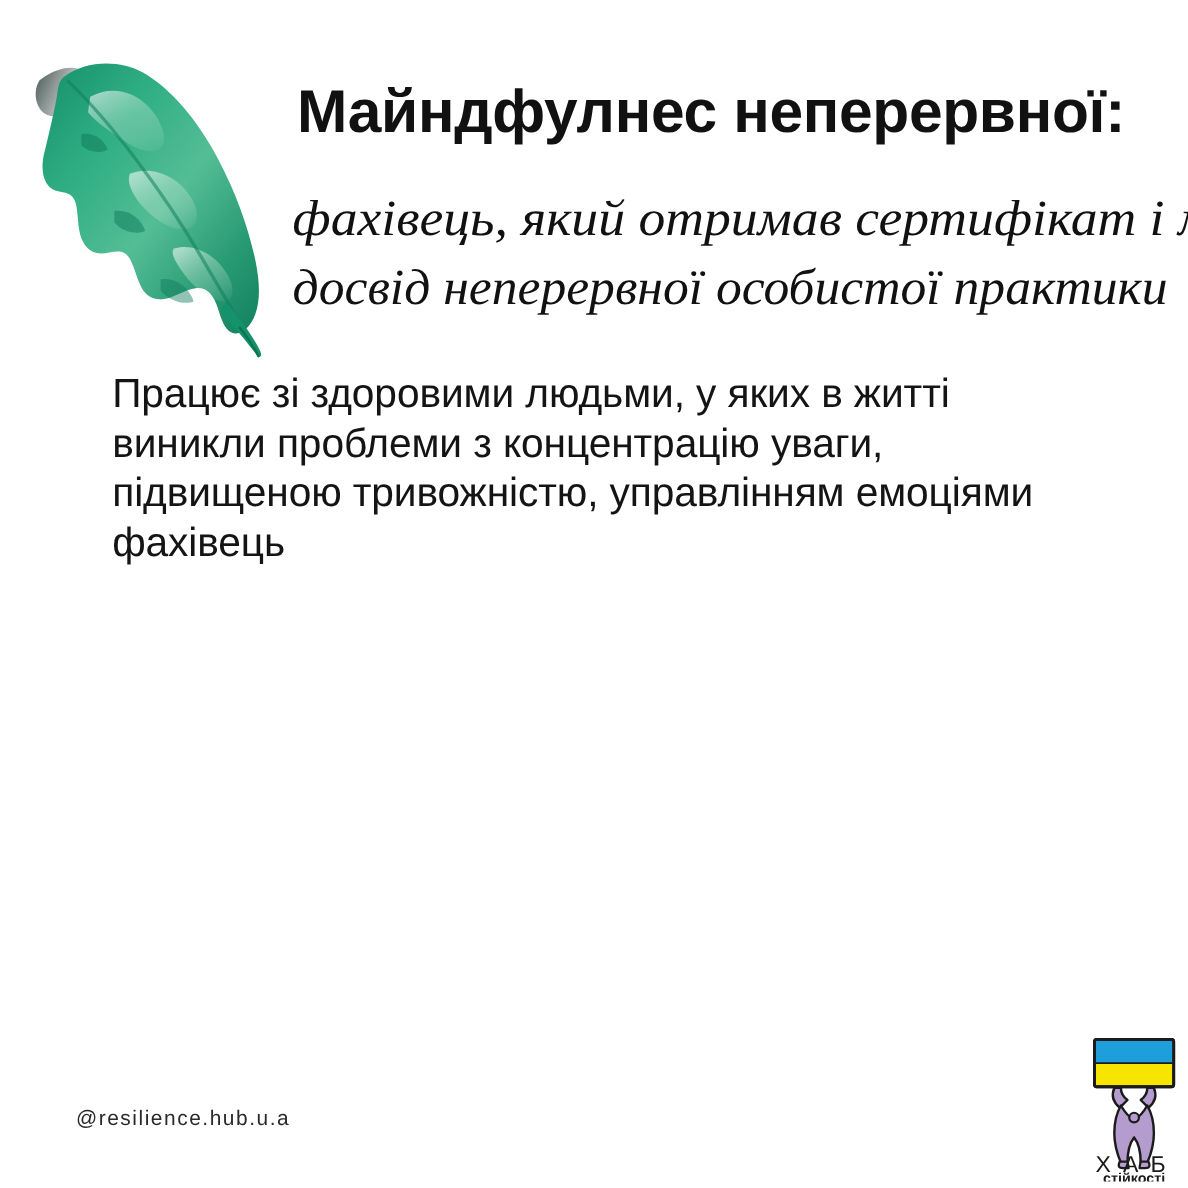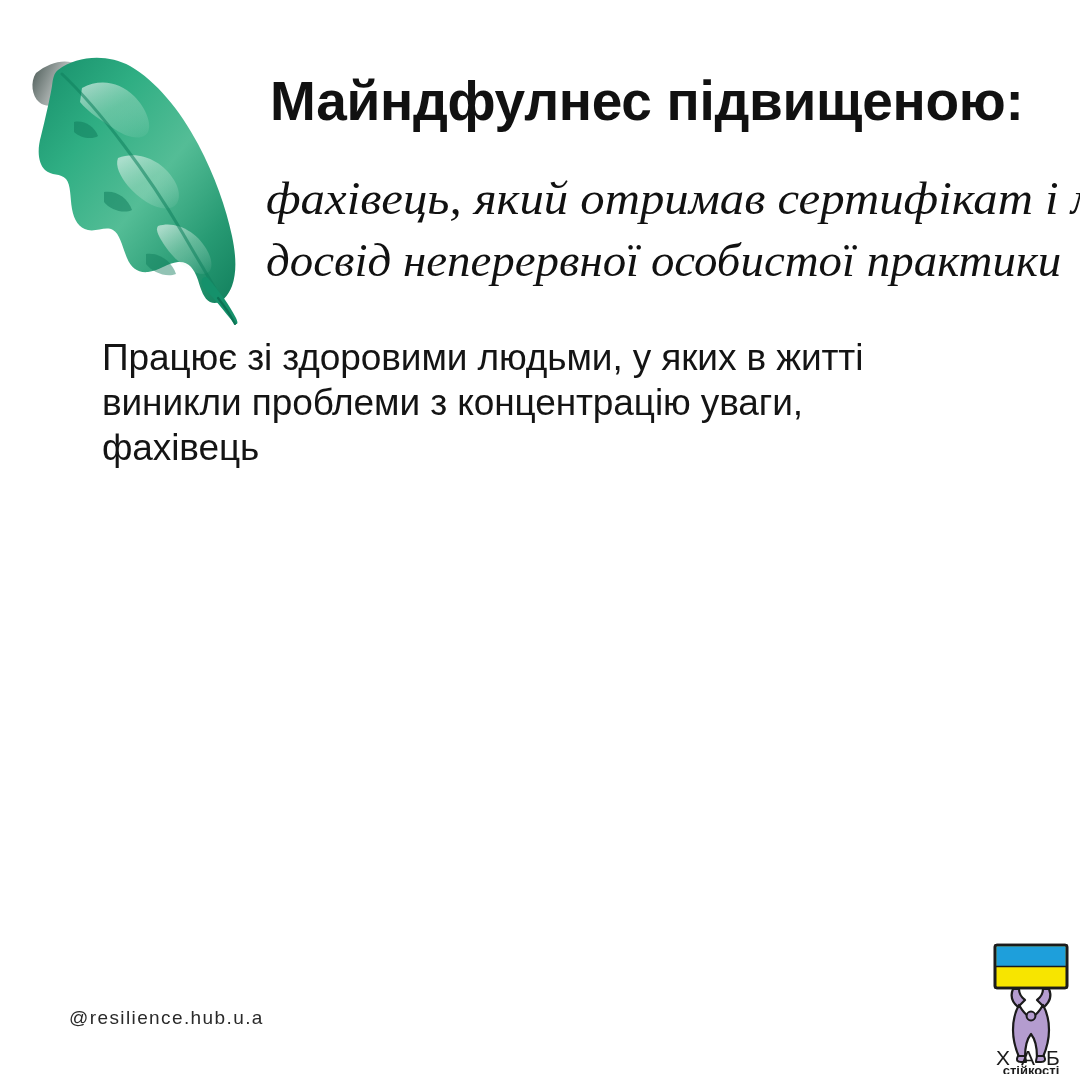--- a/index.html
+++ b/index.html
@@ -169,30 +169,31 @@
 
       <path d="M186 238
                C198 252, 208 266, 214 278
                C217 284, 215 286, 211 282
                C203 272, 192 258, 182 248
                C177 243, 180 234, 186 238 Z" fill="#15916b"></path>
       <path d="M196 258 C204 268, 210 278, 213 284" fill="none" stroke="#0c7354" stroke-width="2.2" stroke-linecap="round"></path>
     </svg>
   </div>
 
-  <div class="headline">Майндфулнес  підвищеною:</div>
+  <div class="headline">Майндфулнес  неперервної:</div>
 
   <div class="subtitle">
     <span class="sub-line line-1">фахівець, який отримав сертифікат і має</span>
     <span class="sub-line line-2">досвід неперервної особистої практики</span>
   </div>
 
   <div class="body-copy">
     <span class="body-line">Працює зі здоровими людьми, у яких в житті</span>
     <span class="body-line">виникли проблеми з концентрацію уваги,</span>
+    <span class="body-line">підвищеною тривожністю, управлінням емоціями</span>
     <span class="body-line">фахівець</span>
   </div>
 
   <div class="handle">@resilience.hub.u.a</div>
 
   <div class="logo">
     <svg viewBox="0 0 96 132" width="96" height="132" xmlns="http://www.w3.org/2000/svg">
 
       <g>
         <rect x="12" y="3" width="72" height="43" rx="2" fill="#f7e500" stroke="#1b1b1b" stroke-width="2.6"></rect>

